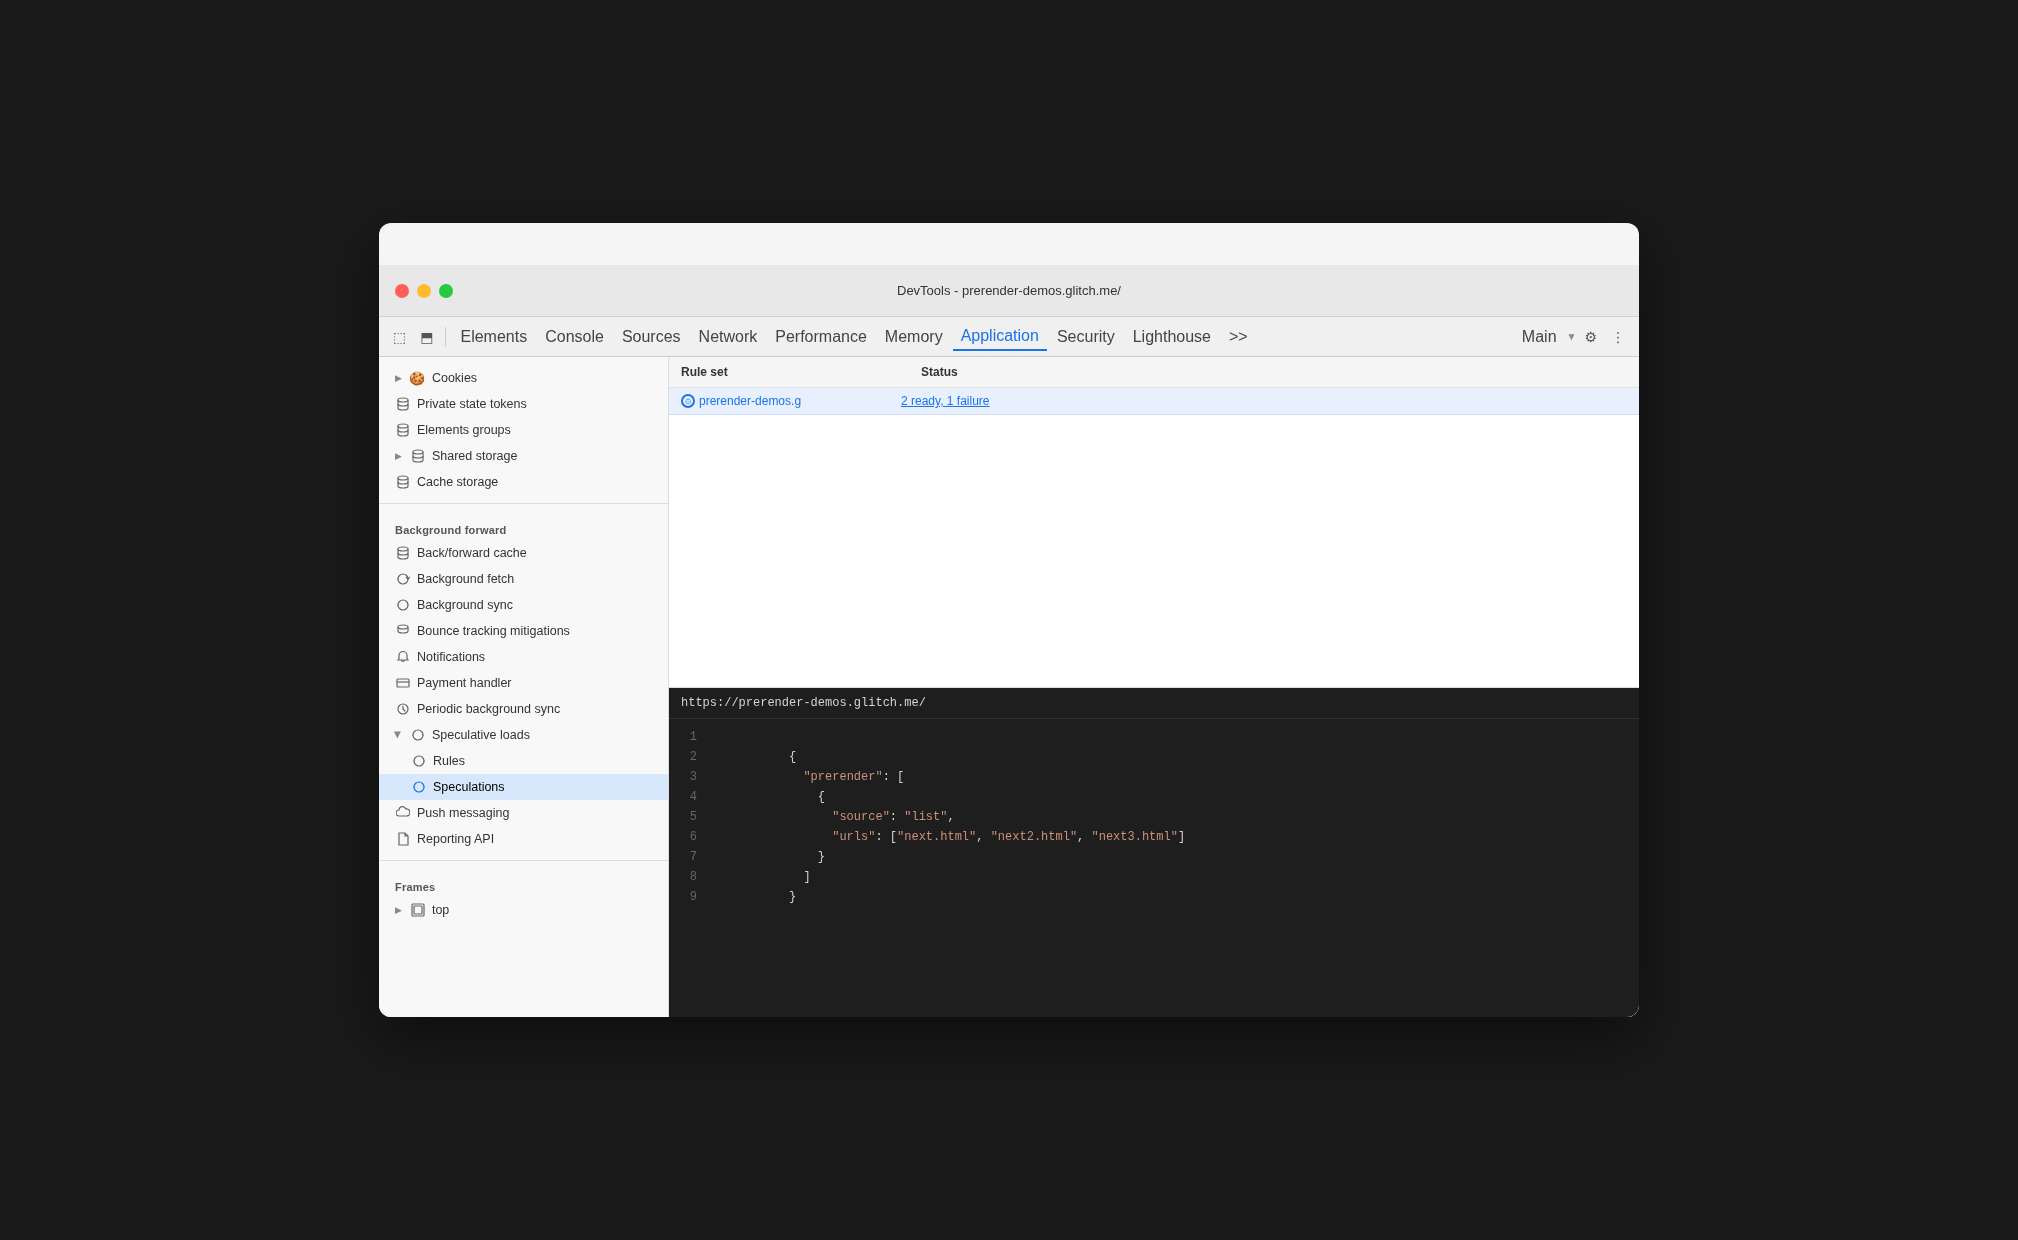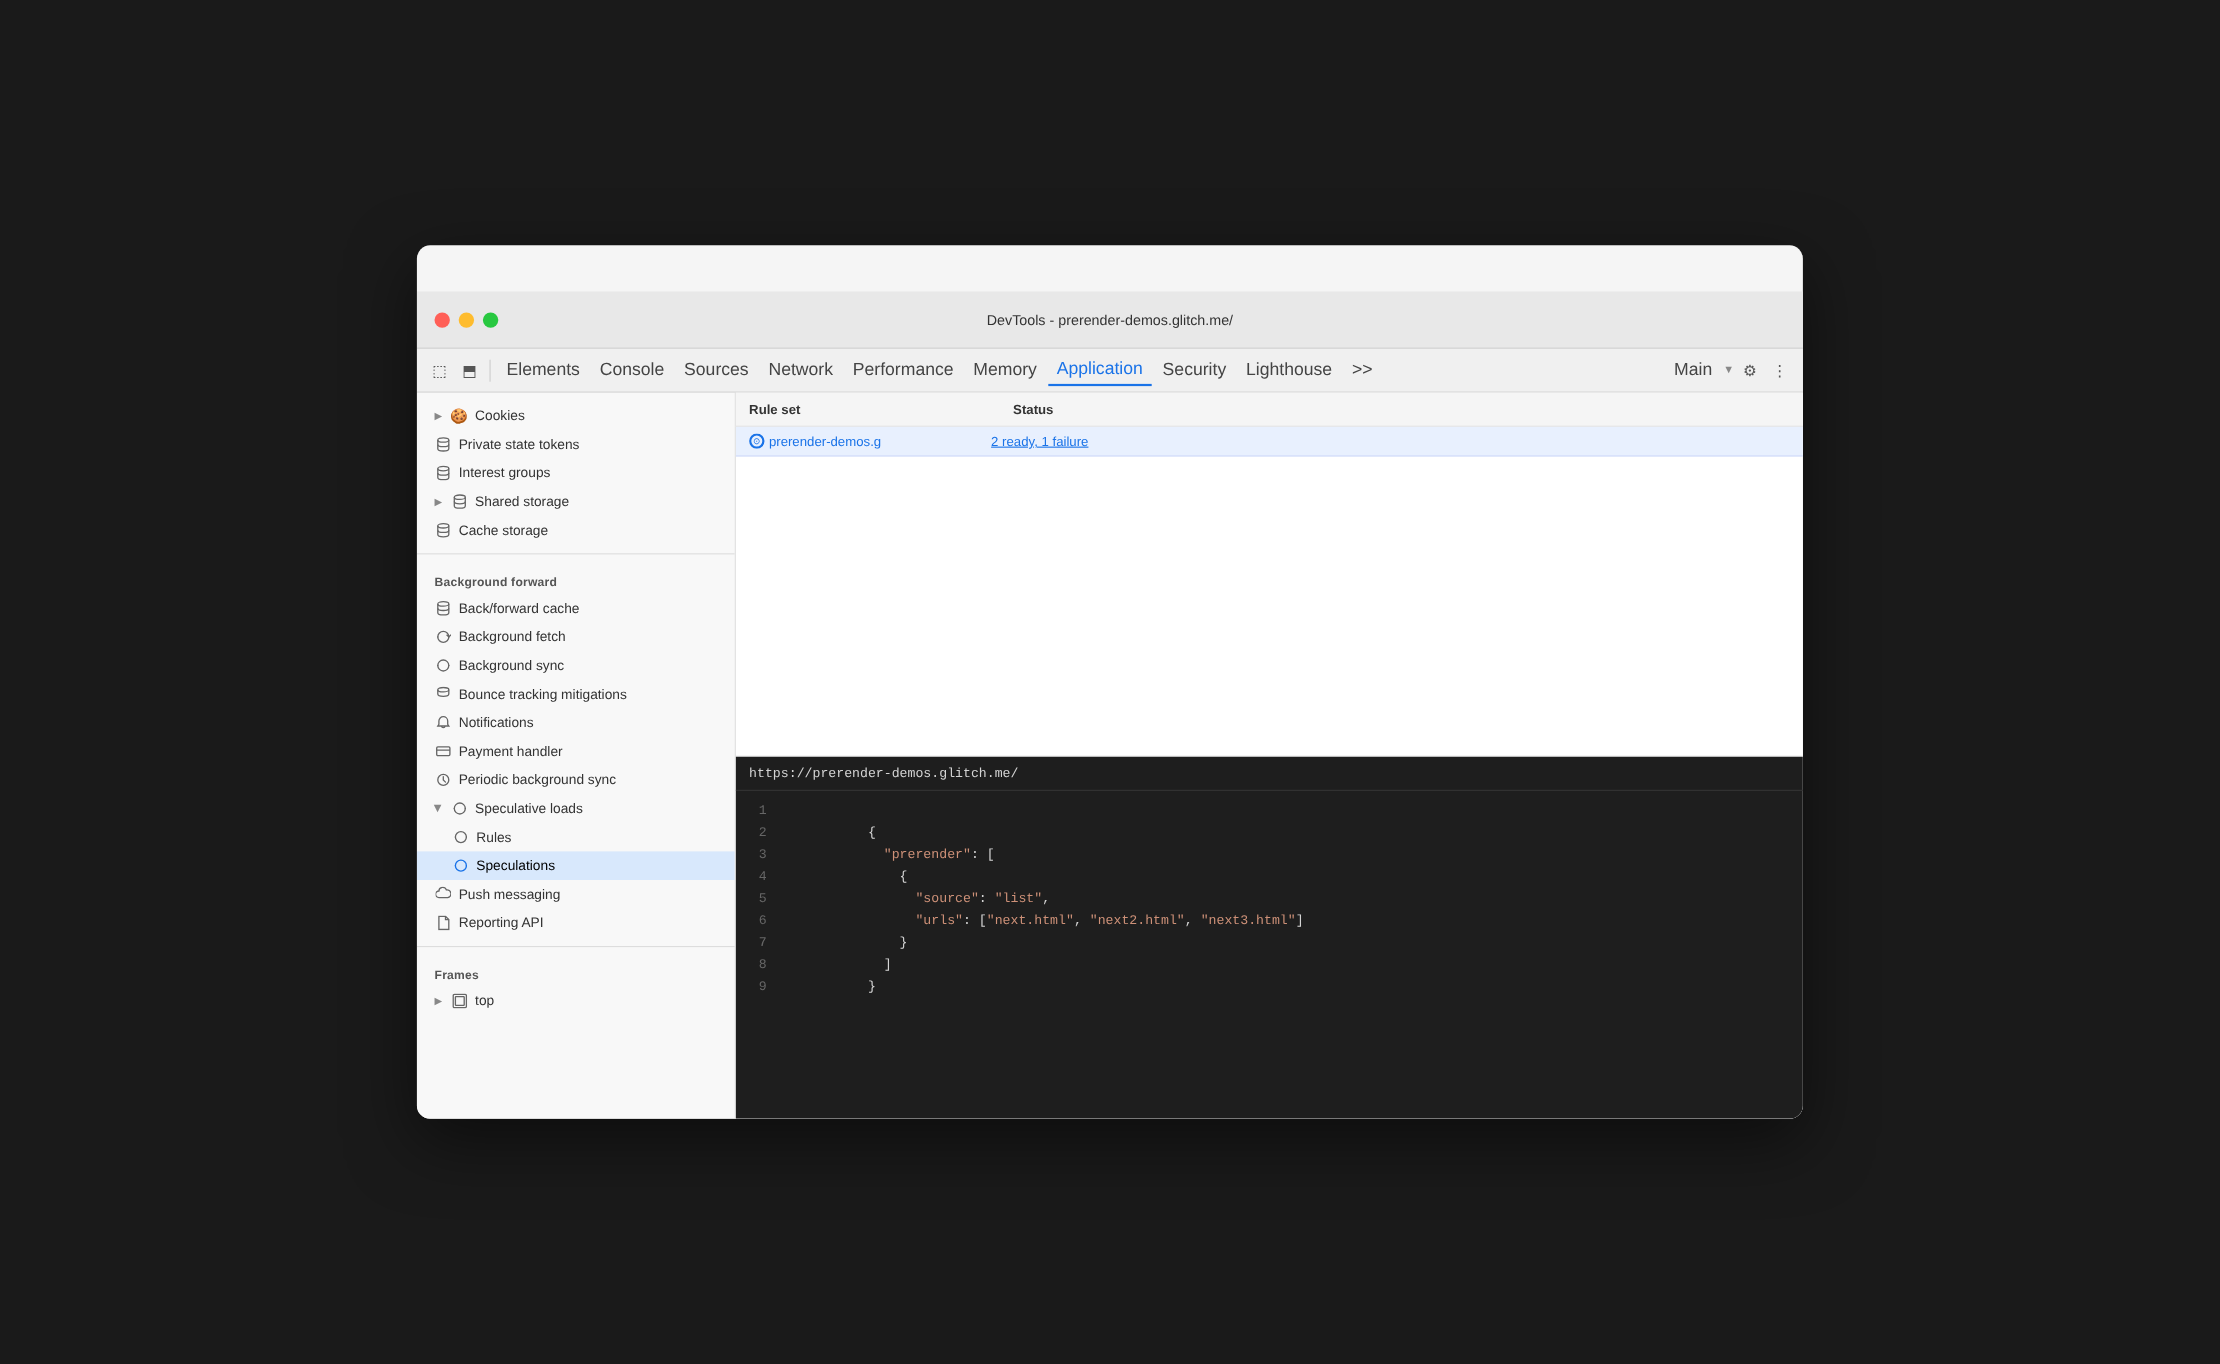--- a/index.html
+++ b/index.html
@@ -288,21 +288,21 @@
         <span>Private state tokens</span>
       </div>
       <div class="sidebar-item">
         <span class="sidebar-icon">
           <svg width="14" height="14" viewBox="0 0 14 14" fill="none">
               <ellipse cx="7" cy="3" rx="5" ry="2" stroke="#666" stroke-width="1.2"></ellipse>
               <path d="M2 3v4c0 1.1 2.24 2 5 2s5-.9 5-2V3" stroke="#666" stroke-width="1.2"></path>
               <path d="M2 7v4c0 1.1 2.24 2 5 2s5-.9 5-2V7" stroke="#666" stroke-width="1.2"></path>
             </svg>
         </span>
-        <span>Interest groups</span>
+        <span>Elements groups</span>
       </div>
       <div class="sidebar-item">
         <span class="sidebar-arrow">▶</span>
         <span class="sidebar-icon">
           <svg width="14" height="14" viewBox="0 0 14 14" fill="none">
               <ellipse cx="7" cy="3" rx="5" ry="2" stroke="#666" stroke-width="1.2"></ellipse>
               <path d="M2 3v4c0 1.1 2.24 2 5 2s5-.9 5-2V3" stroke="#666" stroke-width="1.2"></path>
               <path d="M2 7v4c0 1.1 2.24 2 5 2s5-.9 5-2V7" stroke="#666" stroke-width="1.2"></path>
             </svg>
         </span>

